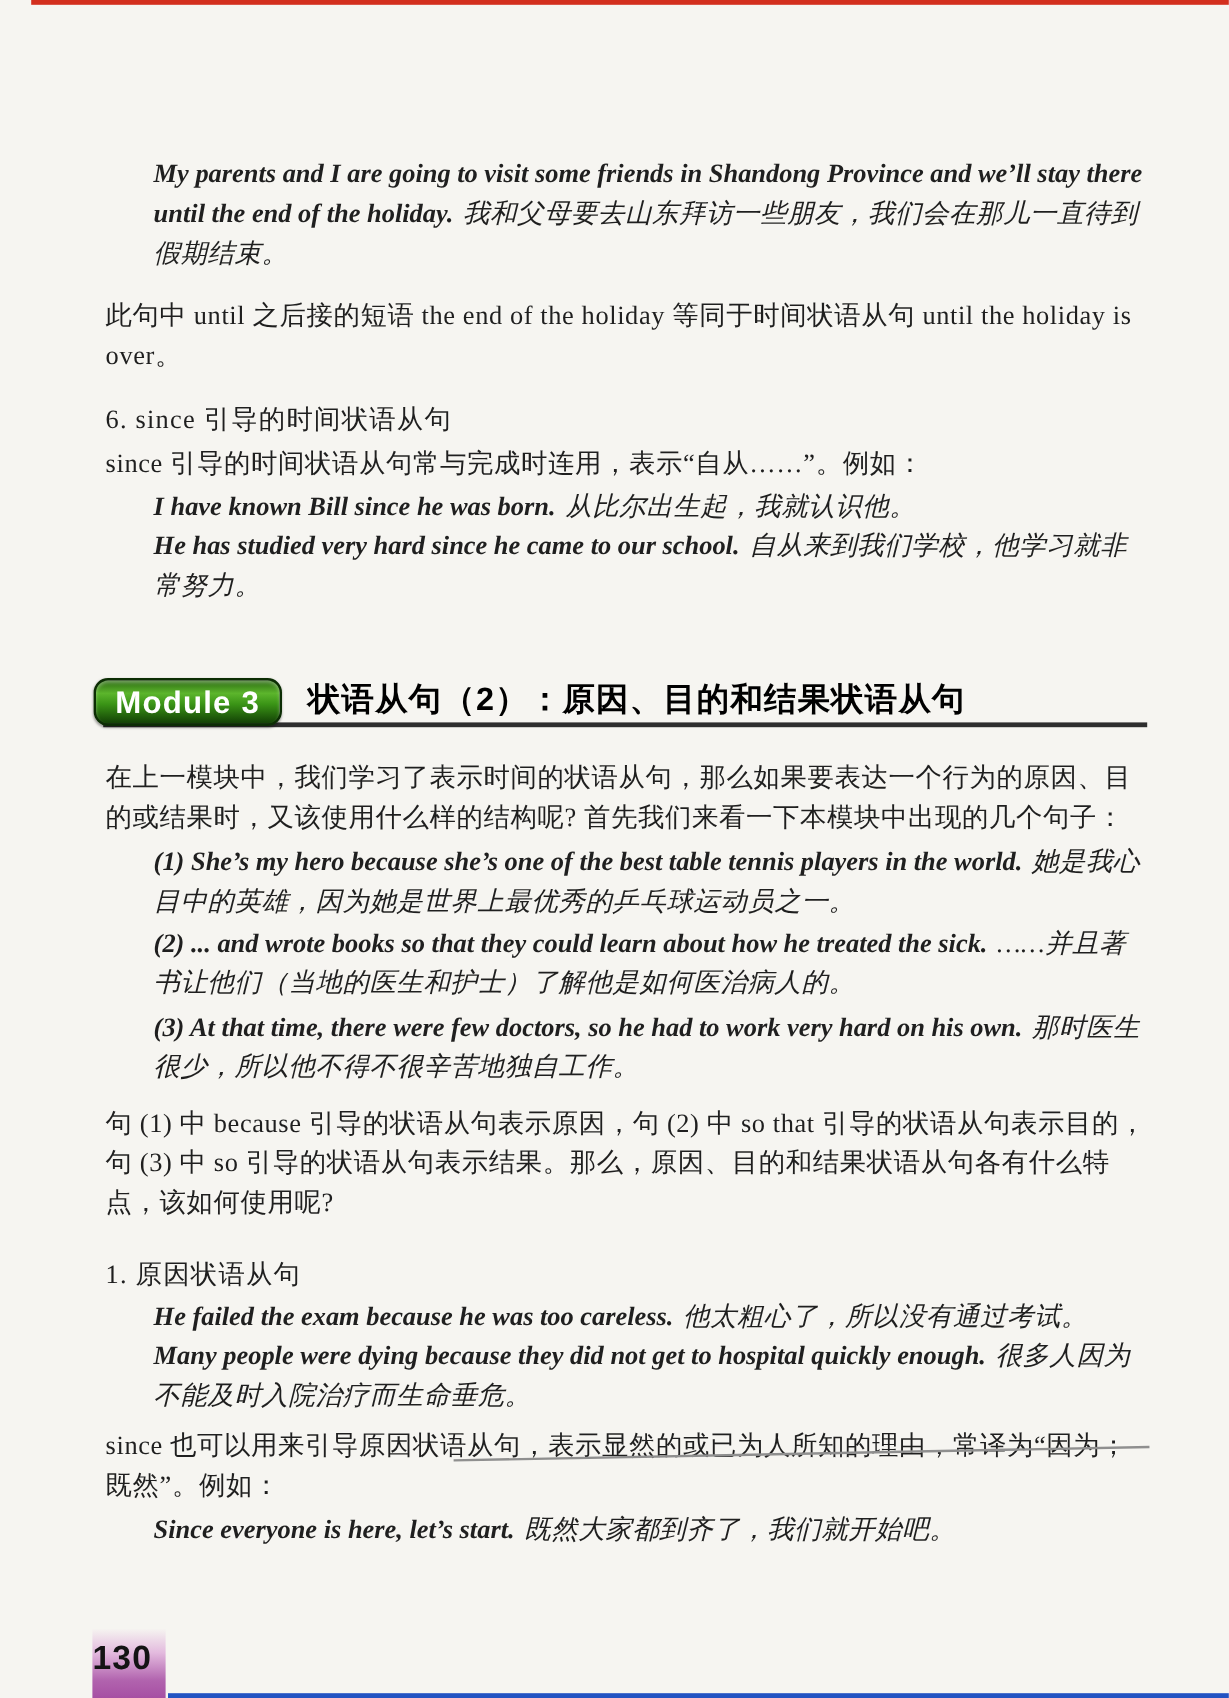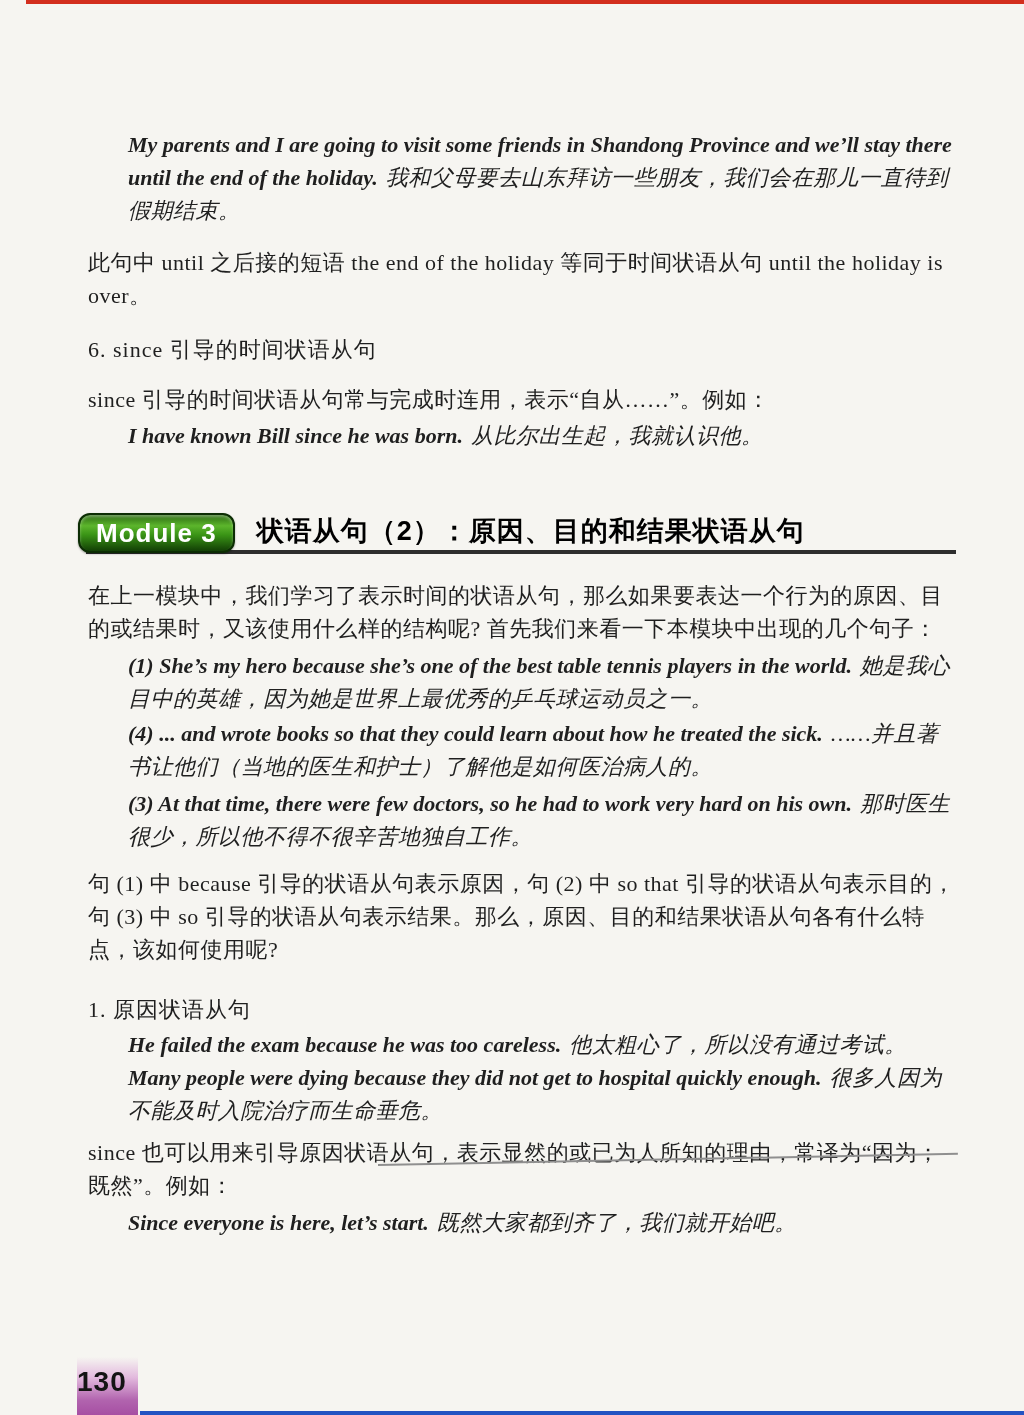--- a/index.html
+++ b/index.html
@@ -75,36 +75,37 @@
 <div class="top-strip"></div>
 
 <div class="content">
 
   <p class="indent" style="margin-top:128px"><span class="en">My parents and I are going to visit some friends in Shandong Province and we’ll stay there until the end of the holiday.</span><span class="cn-ex">我和父母要去山东拜访一些朋友，我们会在那儿一直待到假期结束。</span></p>
 
   <p style="margin-top:19px">此句中 until 之后接的短语 the end of the holiday 等同于时间状语从句 until the holiday is over。</p>
 
   <p class="heading-num" style="margin-top:21px">6. since 引导的时间状语从句</p>
 
-  <p style="margin-top:17px">since 引导的时间状语从句常与完成时连用，表示“自从……”。例如：</p>
+  <p style="margin-top:3px">since 引导的时间状语从句常与完成时连用，表示“自从……”。例如：</p>
 
   <p class="indent" style="margin-top:3px"><span class="en">I have known Bill since he was born.</span><span class="cn-ex">从比尔出生起，我就认识他。</span></p>
 
+  <p class="indent"><span class="en">He has studied very hard since he came to our school.</span><span class="cn-ex">自从来到我们学校，他学习就非常努力。</span></p>
 
   <div class="module-header" style="margin-top:58px">
     <div class="module-rule"></div>
     <span class="module-badge">Module 3</span>
     <span class="module-title">状语从句（2）：原因、目的和结果状语从句</span>
   </div>
 
   <p style="margin-top:23px">在上一模块中，我们学习了表示时间的状语从句，那么如果要表达一个行为的原因、目的或结果时，又该使用什么样的结构呢? 首先我们来看一下本模块中出现的几个句子：</p>
 
   <p class="indent" style="margin-top:4px"><span class="en">(1) She’s my hero because she’s one of the best table tennis players in the world.</span><span class="cn-ex">她是我心目中的英雄，因为她是世界上最优秀的乒乓球运动员之一。</span></p>
 
-  <p class="indent" style="margin-top:2px"><span class="en">(4) ... and wrote books so that they could learn about how he treated the sick.</span><span class="cn-ex">……并且著书让他们（当地的医生和护士）了解他是如何医治病人的。</span></p>
+  <p class="indent" style="margin-top:2px"><span class="en">(2) ... and wrote books so that they could learn about how he treated the sick.</span><span class="cn-ex">……并且著书让他们（当地的医生和护士）了解他是如何医治病人的。</span></p>
 
   <p class="indent" style="margin-top:4px"><span class="en">(3) At that time, there were few doctors, so he had to work very hard on his own.</span><span class="cn-ex">那时医生很少，所以他不得不很辛苦地独自工作。</span></p>
 
   <p style="margin-top:14px">句 (1) 中 because 引导的状语从句表示原因，句 (2) 中 so that 引导的状语从句表示目的，句 (3) 中 so 引导的状语从句表示结果。那么，原因、目的和结果状语从句各有什么特点，该如何使用呢?</p>
 
   <p class="heading-num" style="margin-top:27px">1. 原因状语从句</p>
 
 
   <p class="indent" style="margin-top:2px"><span class="en">He failed the exam because he was too careless.</span><span class="cn-ex">他太粗心了，所以没有通过考试。</span></p>
 

